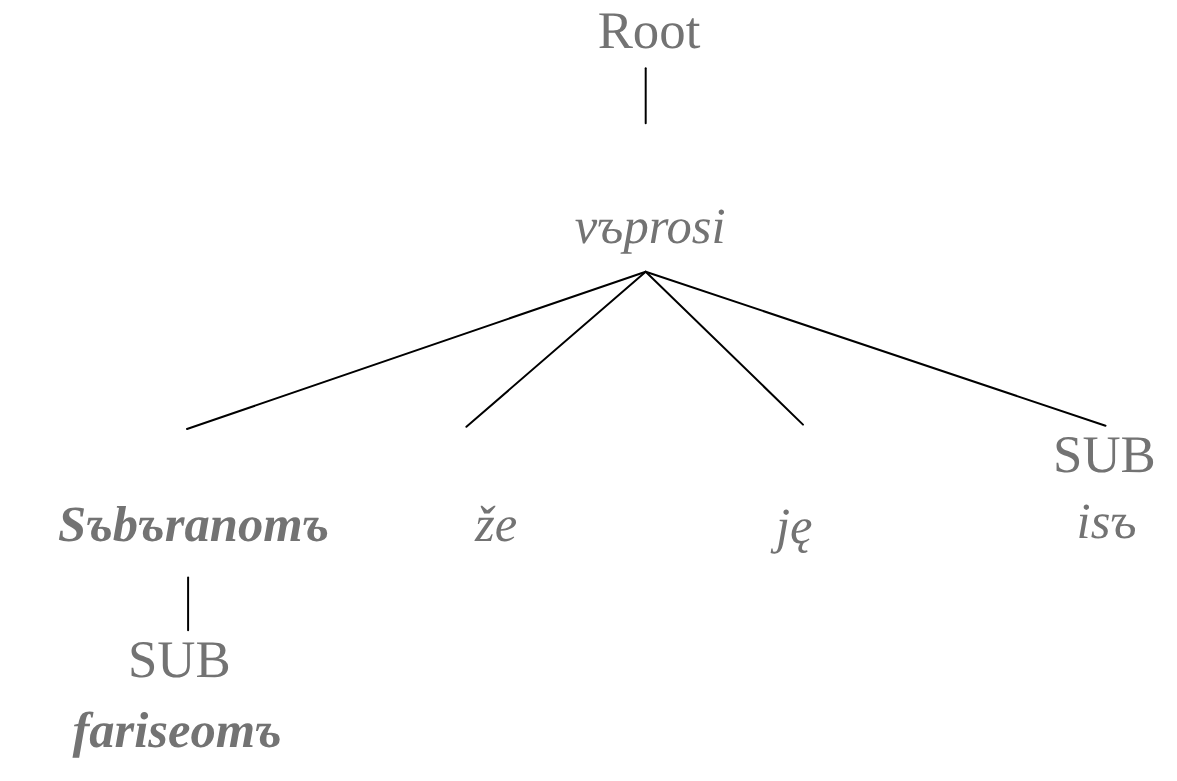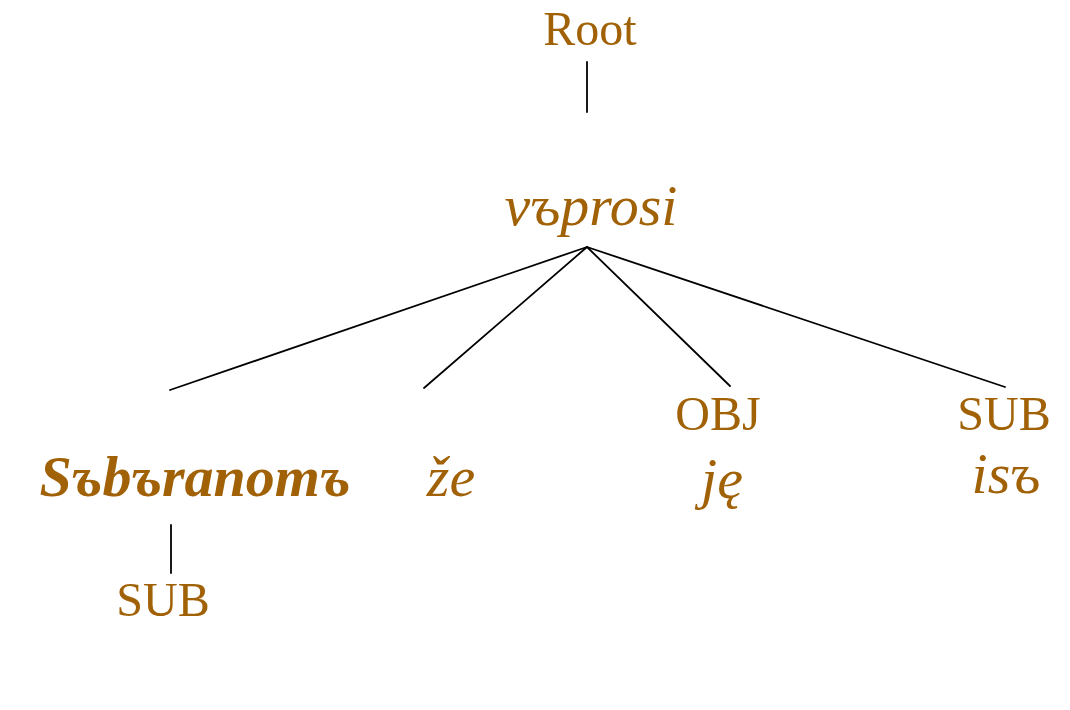--- a/index.html
+++ b/index.html
@@ -6,21 +6,21 @@
     margin: 0;
     padding: 0;
     background: #ffffff;
   }
   .canvas {
     position: relative;
     width: 1070px;
     height: 710px;
     background: #ffffff;
     font-family: "Liberation Serif", "DejaVu Serif", serif;
-    color: #a16207;
+    color: #737373;
     overflow: hidden;
   }
   .edges {
     position: absolute;
     left: 0;
     top: 0;
     width: 1070px;
     height: 710px;
   }
   .edges line {
@@ -33,27 +33,26 @@
     transform: translate(-50%, -50%);
     white-space: nowrap;
     line-height: 1;
   }
   .rel-label {
     font-size: 48px;
     font-style: normal;
     font-weight: normal;
   }
   .word {
-    font-size: 58px;
+    font-size: 46px;
     font-style: italic;
     font-weight: normal;
   }
   .word.emph {
     font-weight: bold;
-    margin-left: 19px;
   }
 </style>
 </head>
 <body>
 
 <div class="canvas">
 
   <svg class="edges" viewBox="0 0 1070 710" xmlns="http://www.w3.org/2000/svg">
     <line x1="587" y1="62" x2="587" y2="112"></line>
     <line x1="587" y1="247" x2="170" y2="390"></line>
@@ -64,21 +63,21 @@
   </svg>
 
   <div class="node rel-label" style="left:590px; top:29px">Root</div>
 
   <div class="node word" style="left:591px; top:206px">vъprosi</div>
 
   <div class="node word emph" style="left:176px; top:477px">Sъbъranomъ</div>
 
   <div class="node word" style="left:451px; top:477px">že</div>
 
-  <div class="node rel-label" style="left:718px; top:414px">OBJ</div>
   <div class="node word" style="left:722px; top:479px">ję</div>
 
   <div class="node rel-label" style="left:1004px; top:414px">SUB</div>
   <div class="node word" style="left:1006px; top:474px">isъ</div>
 
   <div class="node rel-label" style="left:163px; top:600px">SUB</div>
+  <div class="node word emph" style="left:161px; top:664px">fariseomъ</div>
 
 </div>
 
 </body></html>

